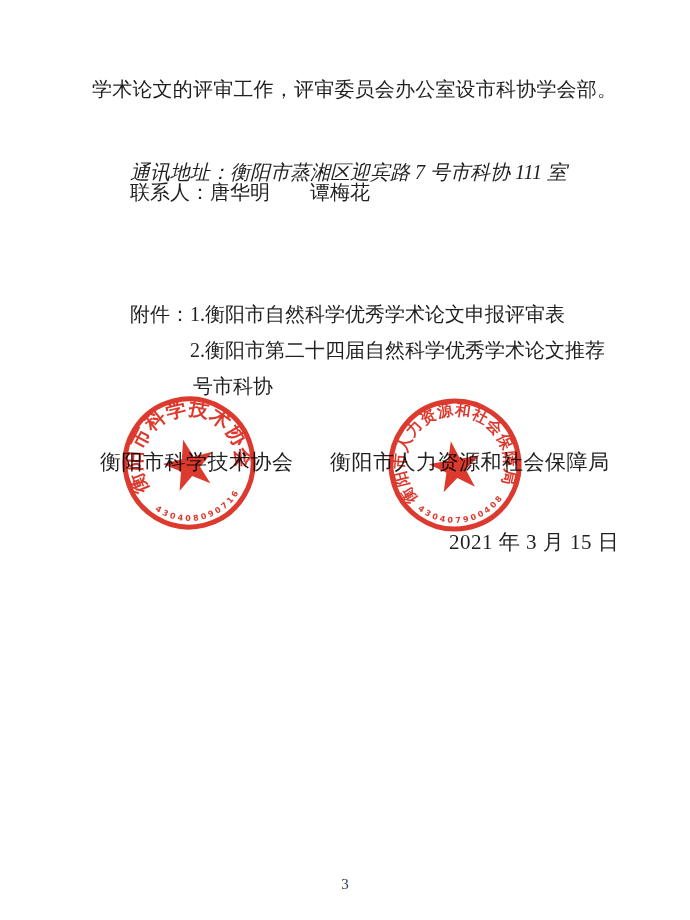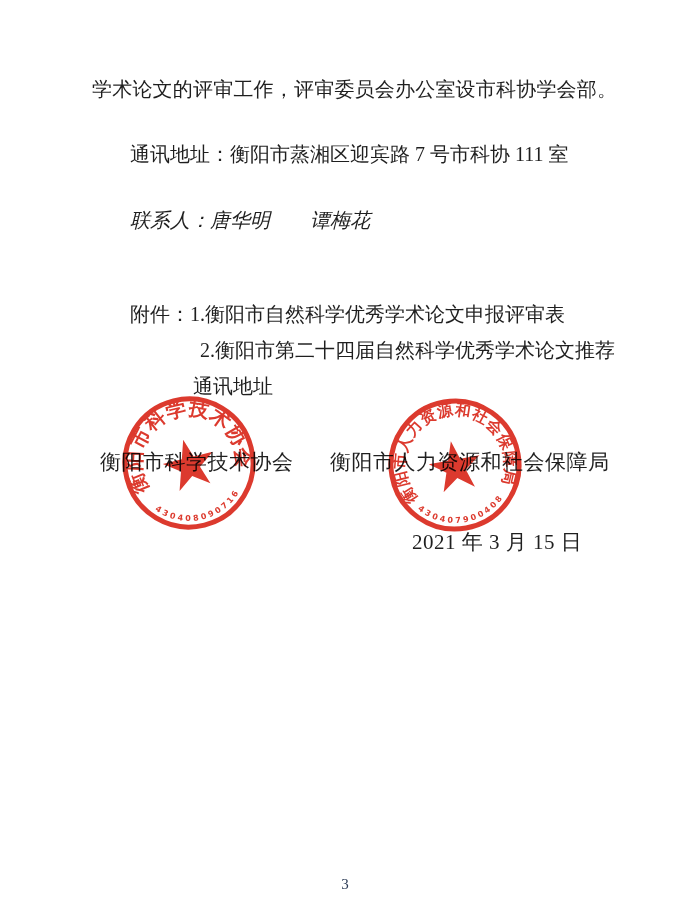--- a/index.html
+++ b/index.html
@@ -19,21 +19,21 @@
   .txt {
     position: absolute;
     white-space: pre;
     font-size: 20px;
     line-height: 24px;
     letter-spacing: 0px;
     color: #1f1f1f;
   }
   .para { letter-spacing: 0.2px; }
   .sig { font-size: 21px; letter-spacing: 0.5px; }
-  .date { font-size: 21px; letter-spacing: 0.5px; }
+  .date { font-size: 21px; letter-spacing: 0.5px; margin-left: 37px; }
   .pagenum {
     position: absolute;
     top: 876px;
     left: 0;
     width: 100%;
     text-align: center;
     font-size: 15px;
     color: #2b3a55;
   }
   .seal {
@@ -62,26 +62,26 @@
   }
   .seal-star { fill: #d9291c; }
 </style>
 </head>
 <body>
 
 <div class="page">
 
   <div class="txt para" style="left:92px; top:38px;margin-top:39px;">学术论文的评审工作，评审委员会办公室设市科协学会部。</div>
 
-  <div class="txt" style="left:130px; top:142px;">通讯地址：衡阳市蒸湘区迎宾路 7 号市科协 111 室</div>
-  <div class="txt" style="left:130px; top:208px;font-style:italic;">联系人：唐华明　　谭梅花</div>
+  <div class="txt" style="left:130px; top:160px;font-style:italic;">通讯地址：衡阳市蒸湘区迎宾路 7 号市科协 111 室</div>
+  <div class="txt" style="left:130px; top:180px;">联系人：唐华明　　谭梅花</div>
 
   <div class="txt" style="left:130px; top:302px;">附件：1.衡阳市自然科学优秀学术论文申报评审表</div>
-  <div class="txt" style="left:200px; top:338px;">2.衡阳市第二十四届自然科学优秀学术论文推荐</div>
-  <div class="txt" style="left:193px; top:374px;">通讯地址</div>
+  <div class="txt" style="left:190px; top:338px;">2.衡阳市第二十四届自然科学优秀学术论文推荐</div>
+  <div class="txt" style="left:193px; top:374px;">号市科协</div>
 
   <div class="txt sig" style="left:100px; top:450px;">衡阳市科学技术协会</div>
   <div class="txt sig" style="left:330px; top:450px;">衡阳市人力资源和社会保障局</div>
 
   <div class="txt date" style="left:412px; top:530px;">2021 年 3 月 15 日</div>
 
   <svg class="seal" style="left:114px; top:388px;" width="150" height="150" viewBox="-75 -75 150 150">
     <g transform="rotate(-14)">
       <circle class="seal-ring" cx="0" cy="0" r="64"></circle>
       <path id="sealArcL" d="M -45.1 16.4 A 48 48 0 1 1 45.1 16.4" fill="none"></path>

